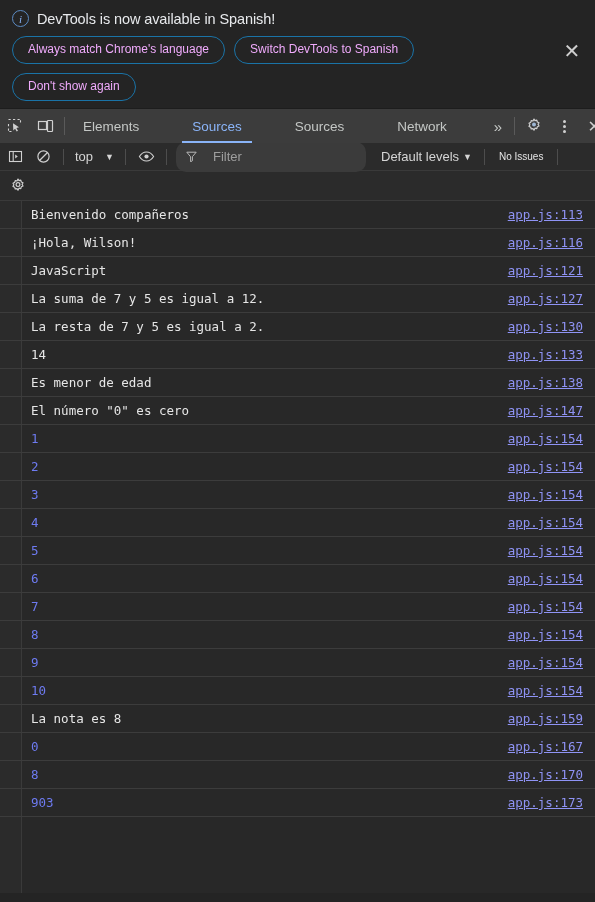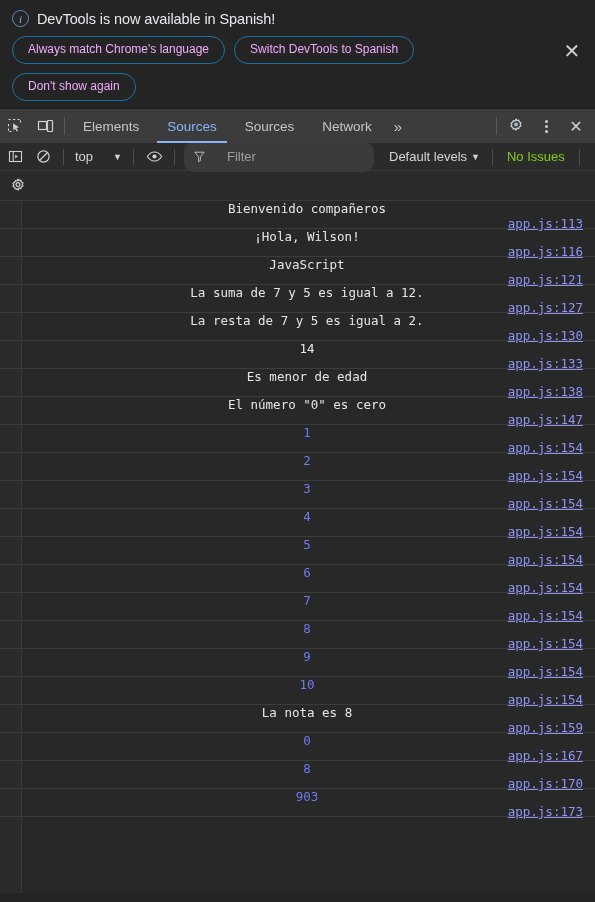--- a/index.html
+++ b/index.html
@@ -87,21 +87,21 @@
     display: flex; align-items: center; justify-content: center;
     cursor: pointer;
     flex: none;
   }
   .tb-sep {
     width: 1px; height: 18px;
     background: #5a5a5a;
     margin: 0 4px;
     flex: none;
   }
-  .tabs { display: flex; align-items: stretch; height: 100%; }
+  .tabs { display: flex; align-items: stretch; height: 100%; gap: 25px; }
   .tab {
     display: flex; align-items: center;
     padding: 0 14px;
     color: #c4c7c5;
     font-size: 13.5px;
     cursor: pointer;
     position: relative;
   }
   .tab.active { color: #8ab4f8; }
   .tab.active::after {
@@ -146,51 +146,51 @@
     cursor: pointer;
     flex: none;
   }
   .fb-sep {
     width: 1px; height: 16px;
     background: #4d4d4d;
     margin: 0 5px;
     flex: none;
   }
   .ctx-select {
-    display: flex; align-items: center; gap: 20px;
+    display: flex; align-items: center; gap: 12px;
     color: #d5d5d5;
     font-size: 13px;
     padding: 0 4px;
     cursor: pointer;
   }
   .caret { font-size: 9px; color: #d5d5d5; }
   .filter-input {
     flex: 1;
     max-width: 190px;
     height: 30px;
     background: #3b3b3b;
     border-radius: 10px;
     display: flex; align-items: center;
-    gap: 22px;
+    gap: 16px;
     padding: 0 10px;
     cursor: text;
     margin-left: 2px;
   }
   .filter-ph { color: #9e9e9e; font-size: 13px; }
   .levels {
     display: flex; align-items: center; gap: 4px;
     color: #d5d5d5;
     font-size: 13px;
     padding: 0 5px;
     cursor: pointer;
     margin-left: 8px;
   }
   .issues {
-    color: #84cc16;
-    font-size: 13px;
+    color: #e5e5e5;
+    font-size: 10px;
     padding: 0 7px;
     cursor: pointer;
   }
 
   
   .gearrow {
     height: 30px;
     background: #2b2b2b;
     border-bottom: 1px solid #3a3a3a;
     display: flex;
@@ -213,21 +213,20 @@
     border-right: 1px solid #3a3a3a;
   }
   .log-row {
     position: relative;
     display: flex;
     align-items: center;
     height: 28px;
     padding-left: 31px;
     padding-right: 12px;
     border-bottom: 1px solid #3c3c3c;
-    flex-direction: column;
   }
   .log-msg {
     font-family: "DejaVu Sans Mono", "Liberation Mono", monospace;
     font-size: 12.5px;
     color: #e6e6e6;
     white-space: pre;
   }
   .log-msg.num { color: #6e7bf2; }
   .log-src {
     margin-left: auto;

